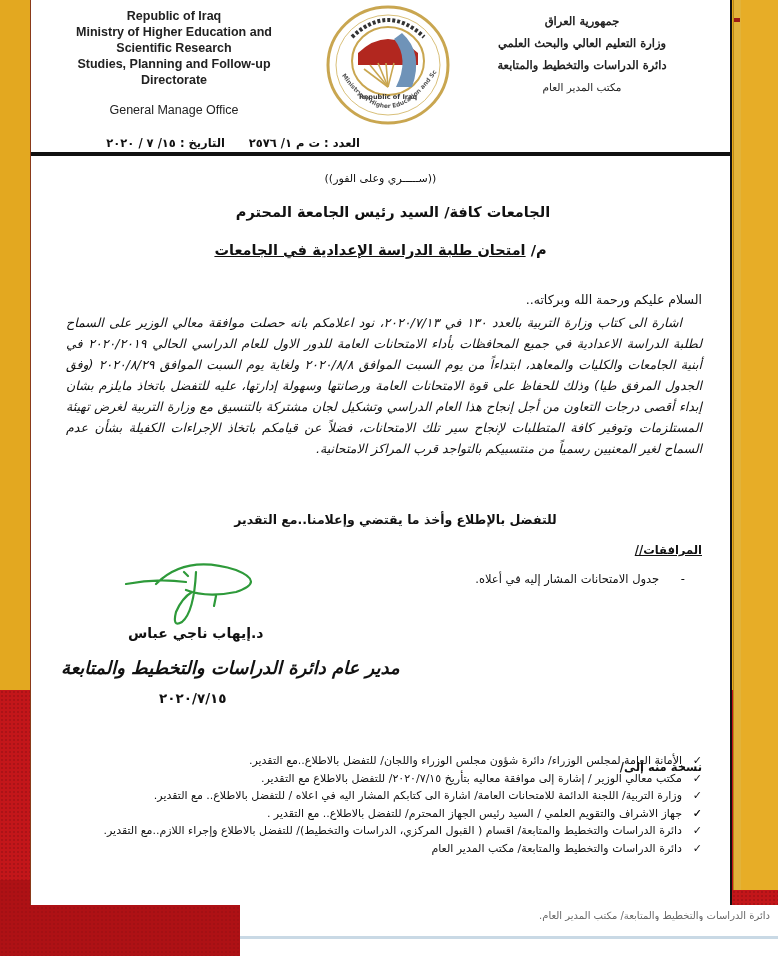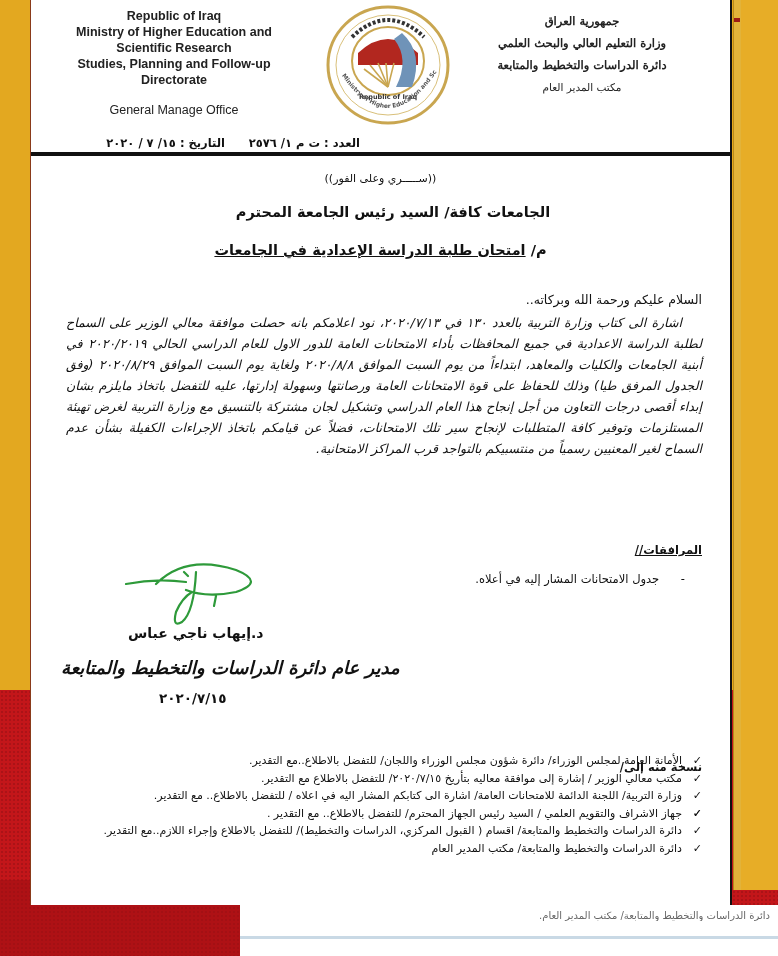--- a/index.html
+++ b/index.html
@@ -118,20 +118,21 @@
 
   <div class="urgent">((ســـــري وعلى الفور))</div>
   <div class="addressee">الجامعات كافة/ السيد رئيس الجامعة المحترم</div>
   <div class="subject">
     <span>م/</span>
     <span class="u">امتحان طلبة الدراسة الإعدادية في الجامعات</span>
   </div>
 
   <div class="greeting">السلام عليكم ورحمة الله وبركاته..</div>
   <div class="para">اشارة الى كتاب وزارة التربية بالعدد ١٣٠ في ٢٠٢٠/٧/١٣، نود اعلامكم بانه حصلت موافقة معالي الوزير على السماح لطلبة الدراسة الاعدادية في جميع المحافظات بأداء الامتحانات العامة للدور الاول للعام الدراسي الحالي ٢٠٢٠/٢٠١٩ في أبنية الجامعات والكليات والمعاهد، ابتداءاً من يوم السبت الموافق ٢٠٢٠/٨/٨ ولغاية يوم السبت الموافق ٢٠٢٠/٨/٢٩ (وفق الجدول المرفق طيا) وذلك للحفاظ على قوة الامتحانات العامة ورصانتها وسهولة إدارتها، عليه للتفضل باتخاذ مايلزم بشان إبداء أقصى درجات التعاون من أجل إنجاح هذا العام الدراسي وتشكيل لجان مشتركة بالتنسيق مع وزارة التربية لغرض تهيئة المستلزمات وتوفير كافة المتطلبات لإنجاح سير تلك الامتحانات، فضلاً عن قيامكم باتخاذ الإجراءات الكفيلة بشأن عدم السماح لغير المعنيين رسمياً من منتسبيكم بالتواجد قرب المراكز الامتحانية.</div>
+  <div class="closing">للتفضل بالإطلاع وأخذ ما يقتضي وإعلامنا..مع التقدير</div>
 
   <div class="att-title">المرافقات//</div>
   <div class="att-item">
     <span class="dash">-</span>
     <span>جدول الامتحانات المشار إليه في أعلاه.</span>
   </div>
 
   <svg class="signature" viewBox="0 0 150 70">
     <path d="M10 22 Q40 16 70 20 M40 22 Q70 -8 120 8 Q150 20 120 30 Q90 36 70 28 M80 10 Q78 50 66 60 Q56 66 60 50 Q66 36 76 30 M100 34 L98 44 M68 10 L72 14" fill="none" stroke="#2e9a3a" stroke-width="2.2" stroke-linecap="round"></path>
   </svg>

